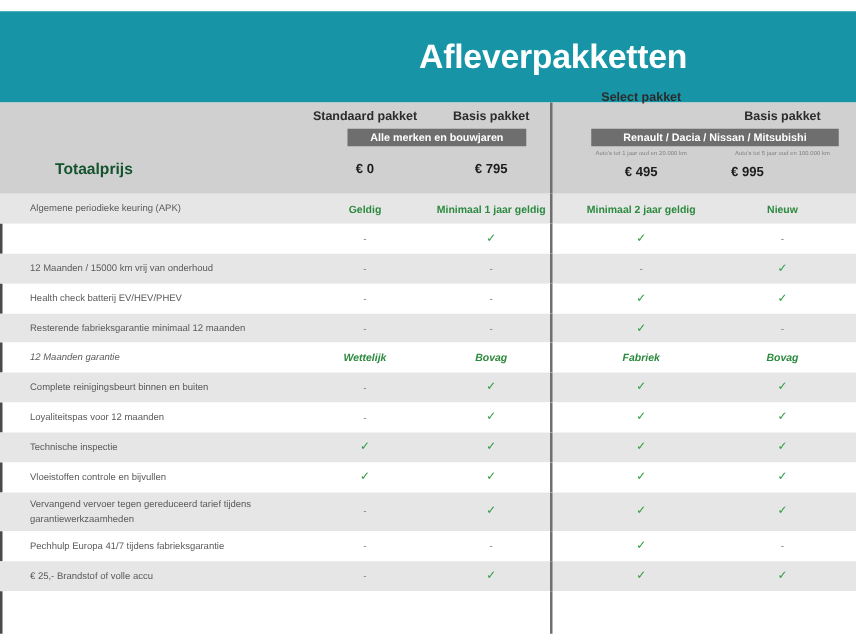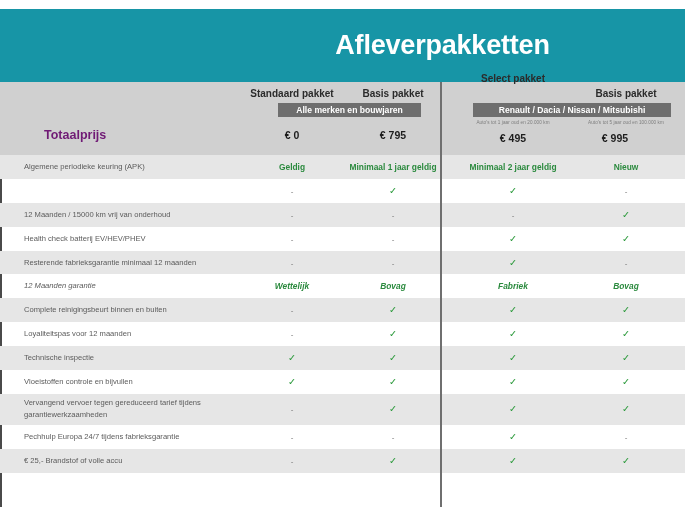--- a/index.html
+++ b/index.html
@@ -182,21 +182,21 @@
     font-size: 10.5px;
     color: #1d1d1d;
   }
   .totaalprijs {
     position: absolute;
     left: 44px;
     top: 128px;
     font-family: "Liberation Sans", sans-serif;
     font-weight: bold;
     font-size: 12.5px;
-    color: #701a75;
+    color: #14532d;
   }
 
   
   .tablewrap {
     position: absolute;
     left: 0;
     top: 155px;
     width: 685px;
     height: 345px;
     border-bottom: 2px solid #5c5c5c;
@@ -299,21 +299,21 @@
   <div class="group-pill" style="left:278px; top:103px; width:143px;">Alle merken en bouwjaren</div>
   <div class="group-pill" style="left:473px; top:103px; width:198px;">Renault / Dacia / Nissan / Mitsubishi</div>
 
   <div class="sub-note" style="left:458px; top:120px; width:110px;">Auto's tot 1 jaar oud en 20.000 km</div>
   <div class="sub-note" style="left:571px; top:120px; width:110px;">Auto's tot 5 jaar oud en 100.000 km</div>
 
   <div class="totaalprijs">Totaalprijs</div>
   <div class="price" style="left:237px; top:129px; width:110px;">€ 0</div>
   <div class="price" style="left:338px; top:129px; width:110px;">€ 795</div>
   <div class="price" style="left:458px; top:132px; width:110px;">€ 495</div>
-  <div class="price" style="left:560px; top:132px; width:110px;text-align:center;">€ 995</div>
+  <div class="price" style="left:543px; top:132px; width:110px;text-align:center;">€ 995</div>
 
   <div class="tablewrap" id="tablebody">
       <div class="row shade" style="height: 23.9px;">
         <span class="vline" style="left: 440px;"></span>
         <div class="rlabel">Algemene periodieke keuring (APK)</div>
         <div class="cell txt" style="left: 237px; width: 110px;">Geldig</div>
         <div class="cell txt" style="left: 338px; width: 110px;">Minimaal 1 jaar geldig</div>
         <div class="cell txt" style="left: 458px; width: 110px;">Minimaal 2 jaar geldig</div>
         <div class="cell txt" style="left: 571px; width: 110px;">Nieuw</div>
       </div>
@@ -391,21 +391,21 @@
       <div class="row shade" style="height: 31px;">
         <span class="vline" style="left: 440px;"></span>
         <div class="rlabel">Vervangend vervoer tegen gereduceerd tarief tijdens garantiewerkzaamheden</div>
         <div class="cell dash" style="left: 237px; width: 110px;">-</div>
         <div class="cell check" style="left: 338px; width: 110px;">✓</div>
         <div class="cell check" style="left: 458px; width: 110px;">✓</div>
         <div class="cell check" style="left: 571px; width: 110px;">✓</div>
       </div>
       <div class="row plain" style="height: 23.9px;">
         <span class="vline" style="left: 440px;"></span>
-        <div class="rlabel">Pechhulp Europa 24/7 tijdens fabrieksgarantie</div>
+        <div class="rlabel">Pechhulp Europa 41/7 tijdens fabrieksgarantie</div>
         <div class="cell dash" style="left: 237px; width: 110px;">-</div>
         <div class="cell dash" style="left: 338px; width: 110px;">-</div>
         <div class="cell check" style="left: 458px; width: 110px;">✓</div>
         <div class="cell dash" style="left: 571px; width: 110px;">-</div>
       </div>
       <div class="row shade" style="height: 23.9px;">
         <span class="vline" style="left: 440px;"></span>
         <div class="rlabel">€ 25,- Brandstof of  volle accu</div>
         <div class="cell dash" style="left: 237px; width: 110px;">-</div>
         <div class="cell check" style="left: 338px; width: 110px;">✓</div>

